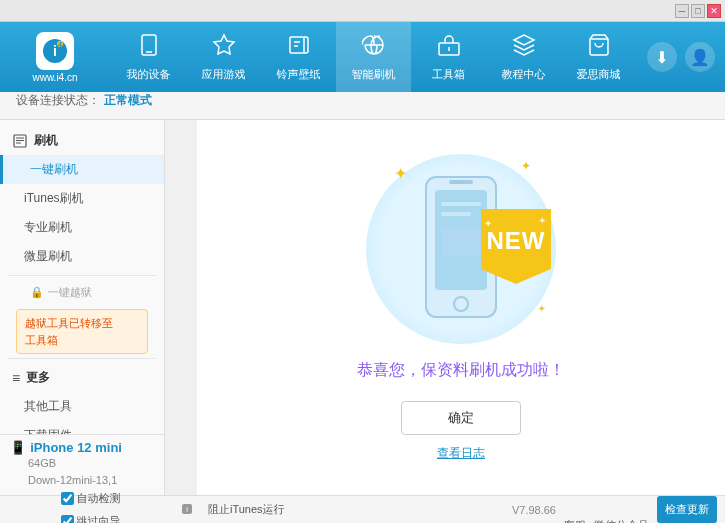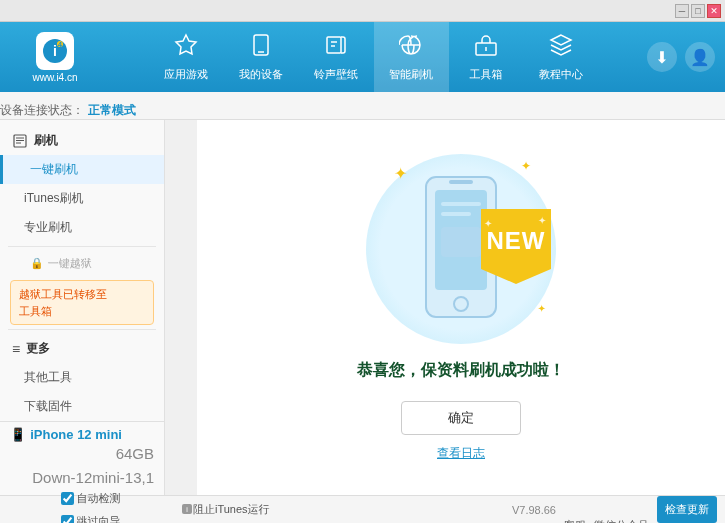--- a/index.html
+++ b/index.html
@@ -113,22 +113,22 @@
       color: white;
       font-size: 16px;
     }
 
     
     .status-bar {
       height: 28px;
       background: #f5f5f5;
       border-bottom: 1px solid #ddd;
       display: flex;
-      align-items: flex-end;
-      padding: 0 0;
+      align-items: flex-start;
+      padding: 0 16px;
       font-size: 12px;
       color: #333;
     }
     .status-label { color: #666; }
     .status-value { color: #1a90c8; font-weight: bold; margin-left: 4px; }
 
     
     .main-layout {
       display: flex;
       height: calc(523px - 22px - 70px - 28px - 28px);
@@ -180,21 +180,21 @@
     }
     .sidebar-more-title {
       display: flex;
       align-items: center;
       padding: 6px 12px;
       font-size: 12px;
       color: #333;
       font-weight: bold;
     }
     .sidebar-info-box {
-      margin: 4px 10px;
+      margin: 4px 16px;
       background: #fff3e0;
       border: 1px solid #ffcc80;
       border-radius: 4px;
       padding: 5px 8px;
       font-size: 11px;
       color: #e65100;
       line-height: 1.5;
     }
 
     
@@ -203,23 +203,23 @@
       display: flex;
       flex-direction: column;
       align-items: center;
       justify-content: center;
       background: white;
       position: relative;
     }
 
     .success-text {
       font-size: 16px;
-      color: #14532d;
+      color: #8b5cf6;
       margin-bottom: 20px;
-      font-weight: 700;
+      font-weight: 400;
     }
     .confirm-btn {
       width: 120px;
       height: 34px;
       background: white;
       border: 1px solid #ccc;
       border-radius: 4px;
       cursor: pointer;
       font-size: 13px;
       color: #333;
@@ -266,25 +266,24 @@
     }
     .device-name {
       font-size: 13px;
       font-weight: bold;
       color: #1a90c8;
       display: flex;
       align-items: center;
       gap: 4px;
     }
     .device-details {
-      font-size: 15px;
+      font-size: 11px;
       color: #888;
       padding-left: 18px;
       line-height: 1.6;
-      text-align: right;
     }
     .bottom-right {
       flex: 1;
       display: flex;
       align-items: center;
       justify-content: flex-end;
       gap: 8px;
     }
     .version-text { color: #888; }
     .bottom-link {
@@ -336,34 +335,34 @@
         <circle cx="23" cy="11" r="3" fill="#f5c518"></circle>
         <text x="23" y="14" text-anchor="middle" font-size="7" font-weight="bold" fill="#1a90c8">4</text>
       </svg>
     </div>
     <div class="logo-text">www.i4.cn</div>
   </div>
 
   <div class="nav-items">
     <div class="nav-item">
       <span class="nav-icon">
-        <svg width="24" height="24" viewBox="0 0 24 24" fill="none" stroke="white" stroke-width="1.5">
-          <path d="M12 2L15 8L22 9L17 14L18 21L12 18L6 21L7 14L2 9L9 8Z"></path>
-        </svg>
-      </span>
-      <span>应用游戏</span>
-    </div>
-    <div class="nav-item">
-      <span class="nav-icon">
         <svg width="24" height="24" viewBox="0 0 24 24" fill="white">
           <rect x="5" y="2" width="14" height="20" rx="2" stroke="white" stroke-width="1.5" fill="none"></rect>
           <line x1="9" y1="19" x2="15" y2="19" stroke="white" stroke-width="1.5"></line>
         </svg>
       </span>
       <span>我的设备</span>
+    </div>
+    <div class="nav-item">
+      <span class="nav-icon">
+        <svg width="24" height="24" viewBox="0 0 24 24" fill="none" stroke="white" stroke-width="1.5">
+          <path d="M12 2L15 8L22 9L17 14L18 21L12 18L6 21L7 14L2 9L9 8Z"></path>
+        </svg>
+      </span>
+      <span>应用游戏</span>
     </div>
     <div class="nav-item">
       <span class="nav-icon">
         <svg width="24" height="24" viewBox="0 0 24 24" fill="none" stroke="white" stroke-width="1.5">
           <rect x="3" y="4" width="14" height="16" rx="1"></rect>
           <path d="M17 4h2a2 2 0 012 2v12a2 2 0 01-2 2h-2"></path>
           <line x1="7" y1="9" x2="13" y2="9"></line>
           <line x1="7" y1="13" x2="11" y2="13"></line>
         </svg>
       </span>
@@ -389,20 +388,30 @@
     </div>
     <div class="nav-item">
       <span class="nav-icon">
         <svg width="24" height="24" viewBox="0 0 24 24" fill="none" stroke="white" stroke-width="1.5">
           <path d="M12 2L2 7l10 5 10-5-10-5z"></path>
           <path d="M2 17l10 5 10-5"></path>
           <path d="M2 12l10 5 10-5"></path>
         </svg>
       </span>
       <span>教程中心</span>
+    </div>
+    <div class="nav-item">
+      <span class="nav-icon">
+        <svg width="24" height="24" viewBox="0 0 24 24" fill="none" stroke="white" stroke-width="1.5">
+          <path d="M6 2L3 6v14a2 2 0 002 2h14a2 2 0 002-2V6l-3-4z"></path>
+          <line x1="3" y1="6" x2="21" y2="6"></line>
+          <path d="M16 10a4 4 0 01-8 0"></path>
+        </svg>
+      </span>
+      <span>爱思商城</span>
     </div>
   </div>
 
   <div class="nav-right">
     <div class="nav-right-btn">⬇</div>
     <div class="nav-right-btn">👤</div>
   </div>
 </div>
 
 <div class="status-bar">
@@ -429,20 +438,23 @@
 
       <div class="sidebar-item active">
         <span>一键刷机</span>
       </div>
       <div class="sidebar-item">
         <span>iTunes刷机</span>
       </div>
       <div class="sidebar-item">
         <span>专业刷机</span>
       </div>
+      <div class="sidebar-item">
+        <span>微显刷机</span>
+      </div>
 
       <div class="sidebar-divider"></div>
 
       <div class="sidebar-locked">
         <span>🔒</span>
         <span>一键越狱</span>
       </div>
 
       <div class="sidebar-info-box">
         <span>越狱工具已转移至<br>工具箱</span>
@@ -521,21 +533,21 @@
     <label class="checkbox-item">
       <input type="checkbox" checked="" style="">
       <span>自动检测</span>
     </label>
     <label class="checkbox-item">
       <input type="checkbox" checked="" style="">
       <span>跳过向导</span>
     </label>
   </div>
 
-  <div style="display:flex;align-items:center;gap:0;padding-left:8px;">
+  <div style="display:flex;align-items:center;gap:15px;padding-left:8px;">
     <span>
       <svg width="12" height="12" viewBox="0 0 12 12">
         <rect x="1" y="1" width="10" height="10" rx="2" fill="#999"></rect>
         <text x="6" y="9" text-anchor="middle" font-size="7" fill="white" font-family="Arial">i</text>
       </svg>
     </span>
     <span>阻止iTunes运行</span>
   </div>
 
   <div class="bottom-right">

